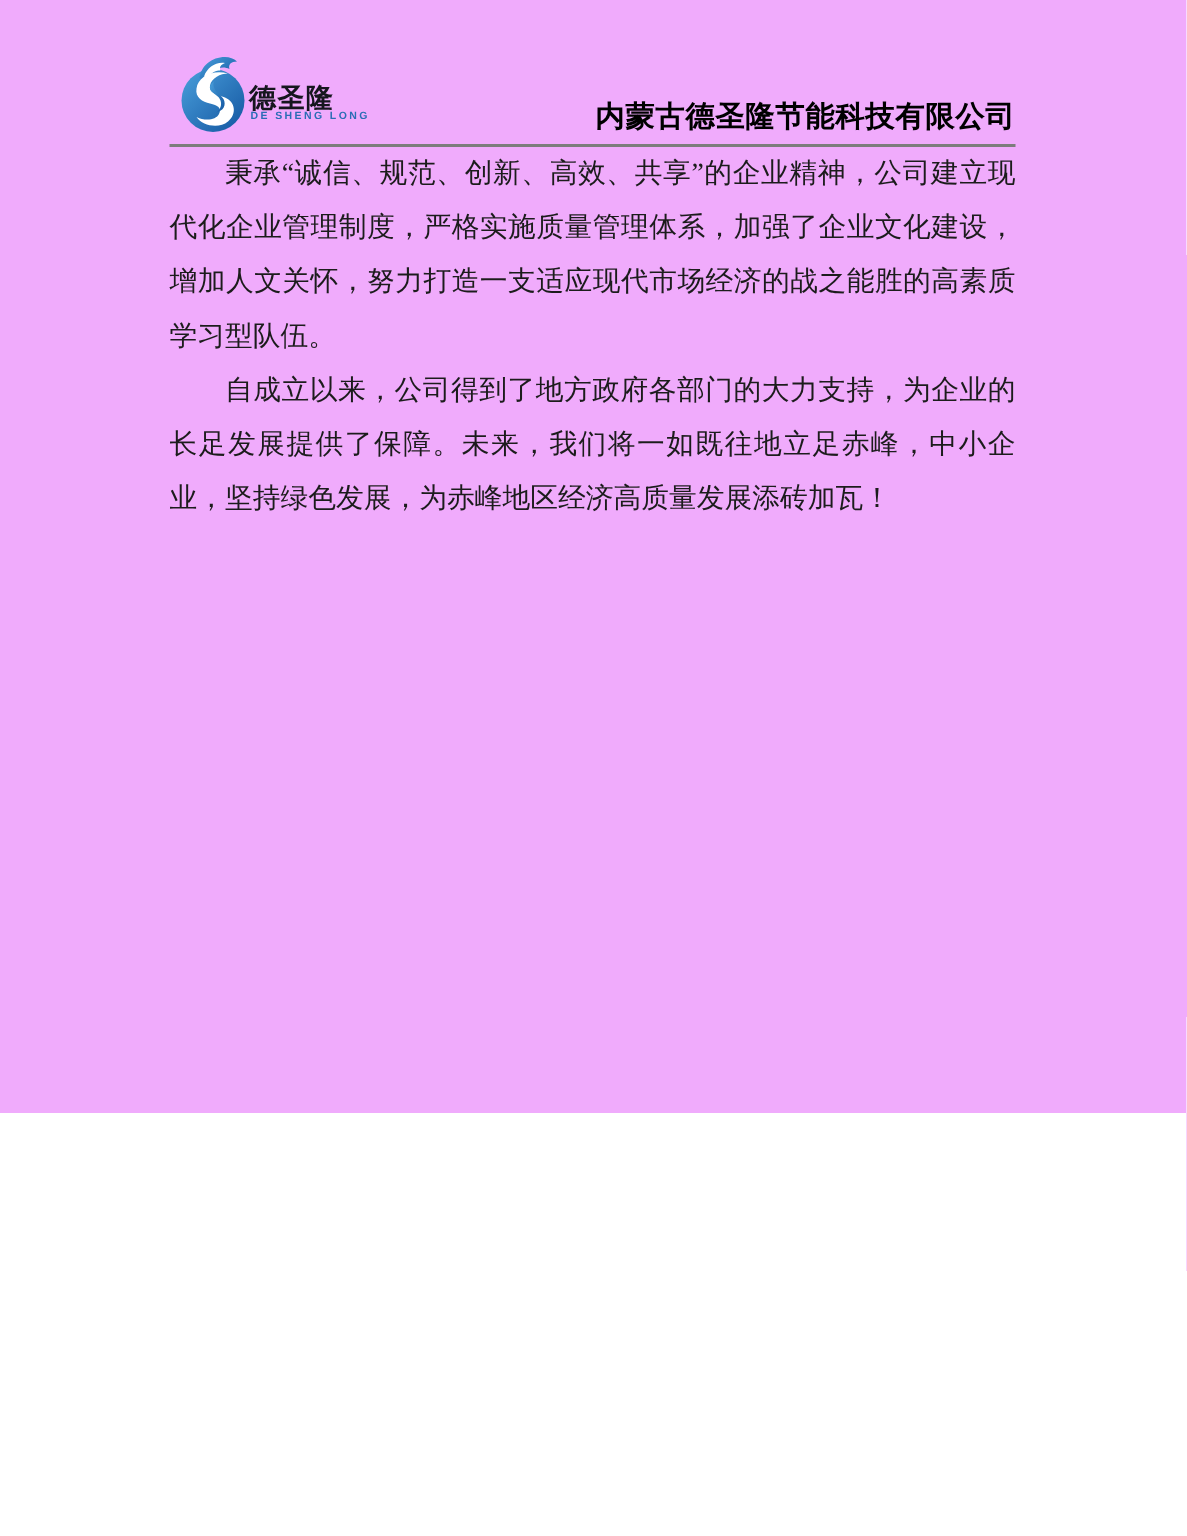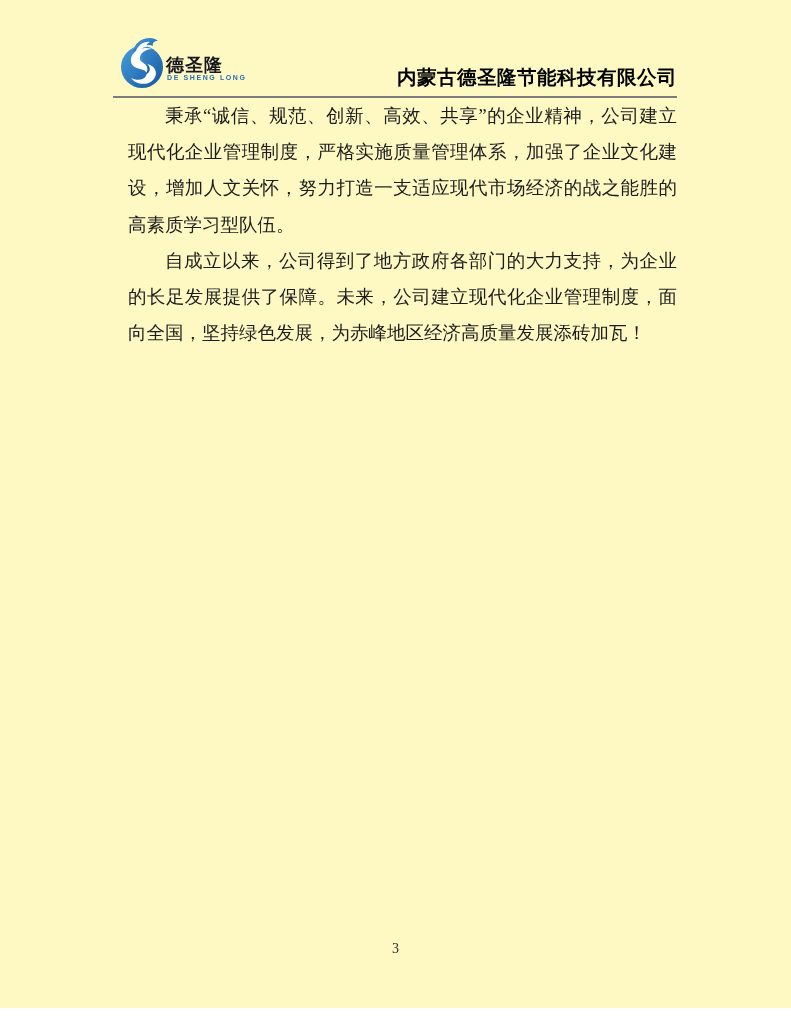--- a/index.html
+++ b/index.html
@@ -3,22 +3,22 @@
 <meta charset="utf-8">
 <style>
   html, body {
     margin: 0;
     padding: 0;
     background: #ffffff;
   }
   .page {
     position: relative;
     width: 791px;
-    height: 1008px;
-    background: #fef9c3;
+    height: 742px;
+    background: #f0abfc;
     overflow: hidden;
     font-family: "Liberation Serif", "DejaVu Serif", serif;
   }
 
   
   .logo {
     position: absolute;
     left: 119px;
     top: 34px;
     width: 110px;
@@ -80,21 +80,20 @@
   .content p {
     margin: 0;
     font-size: 18.5px;
     line-height: 36.2px;
     color: #1c1c1c;
     text-align: justify;
     text-justify: inter-ideograph;
   }
   .content p.indent {
     text-indent: 2em;
-    margin-left: 15px;
   }
 
   
   .page-number {
     position: absolute;
     left: 0;
     top: 941px;
     width: 100%;
     text-align: center;
     font-size: 14px;
@@ -126,18 +125,18 @@
     <div class="logo-text-cn">德圣隆</div>
     <div class="logo-text-en">DE SHENG LONG</div>
   </div>
 
   <div class="company-title">内蒙古德圣隆节能科技有限公司</div>
 
   <div class="header-rule"></div>
 
   <div class="content">
     <p class="indent">秉承“诚信、规范、创新、高效、共享”的企业精神，公司建立现代化企业管理制度，严格实施质量管理体系，加强了企业文化建设，增加人文关怀，努力打造一支适应现代市场经济的战之能胜的高素质学习型队伍。</p>
-    <p class="indent">自成立以来，公司得到了地方政府各部门的大力支持，为企业的长足发展提供了保障。未来，公司建立现代化企业管理制度，面向全国，坚持绿色发展，为赤峰地区经济高质量发展添砖加瓦！</p>
+    <p class="indent">自成立以来，公司得到了地方政府各部门的大力支持，为企业的长足发展提供了保障。未来，我们将一如既往地立足赤峰，中小企业，坚持绿色发展，为赤峰地区经济高质量发展添砖加瓦！</p>
   </div>
 
   <div class="page-number">3</div>
 
 </div>
 
 </body></html>

